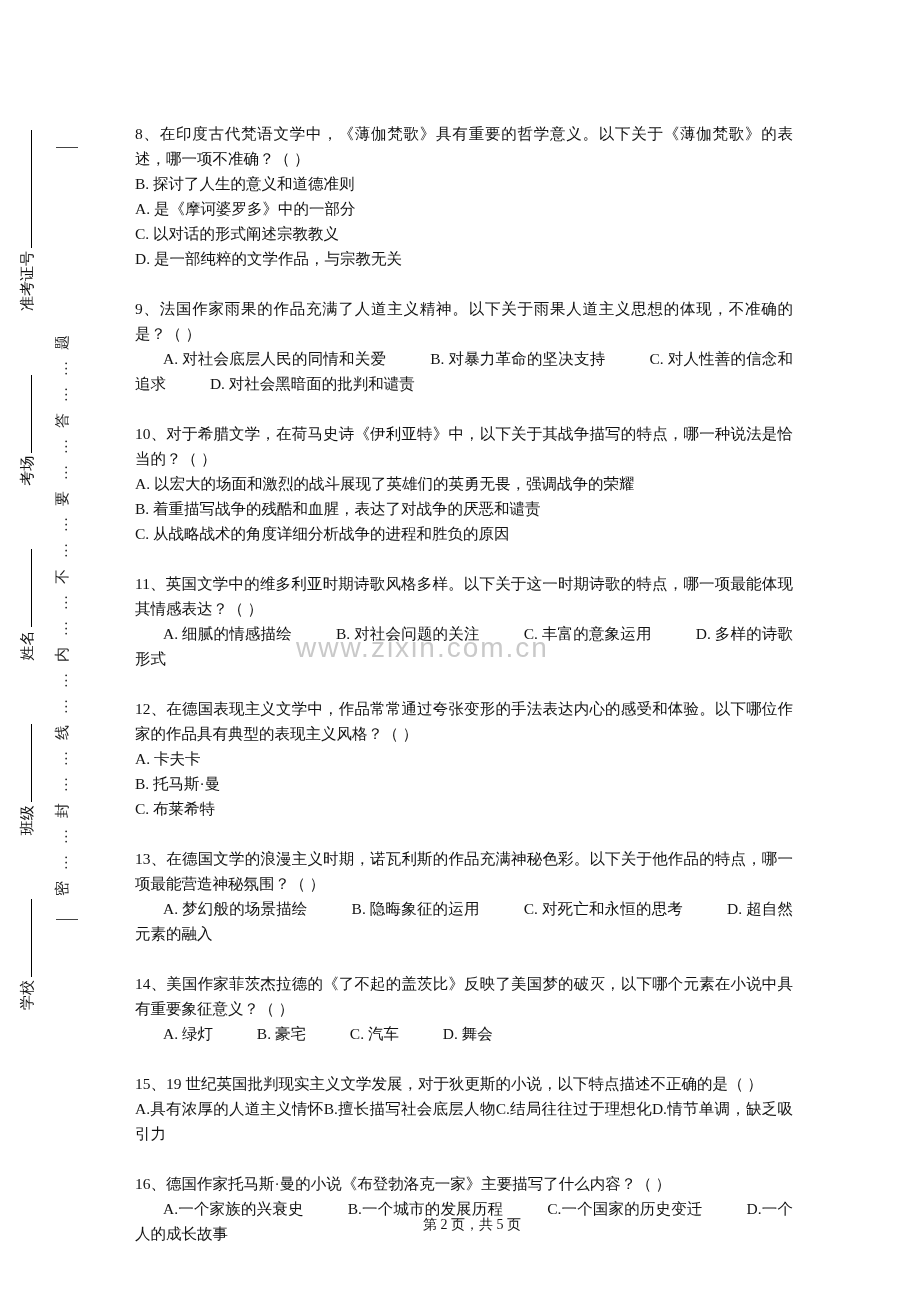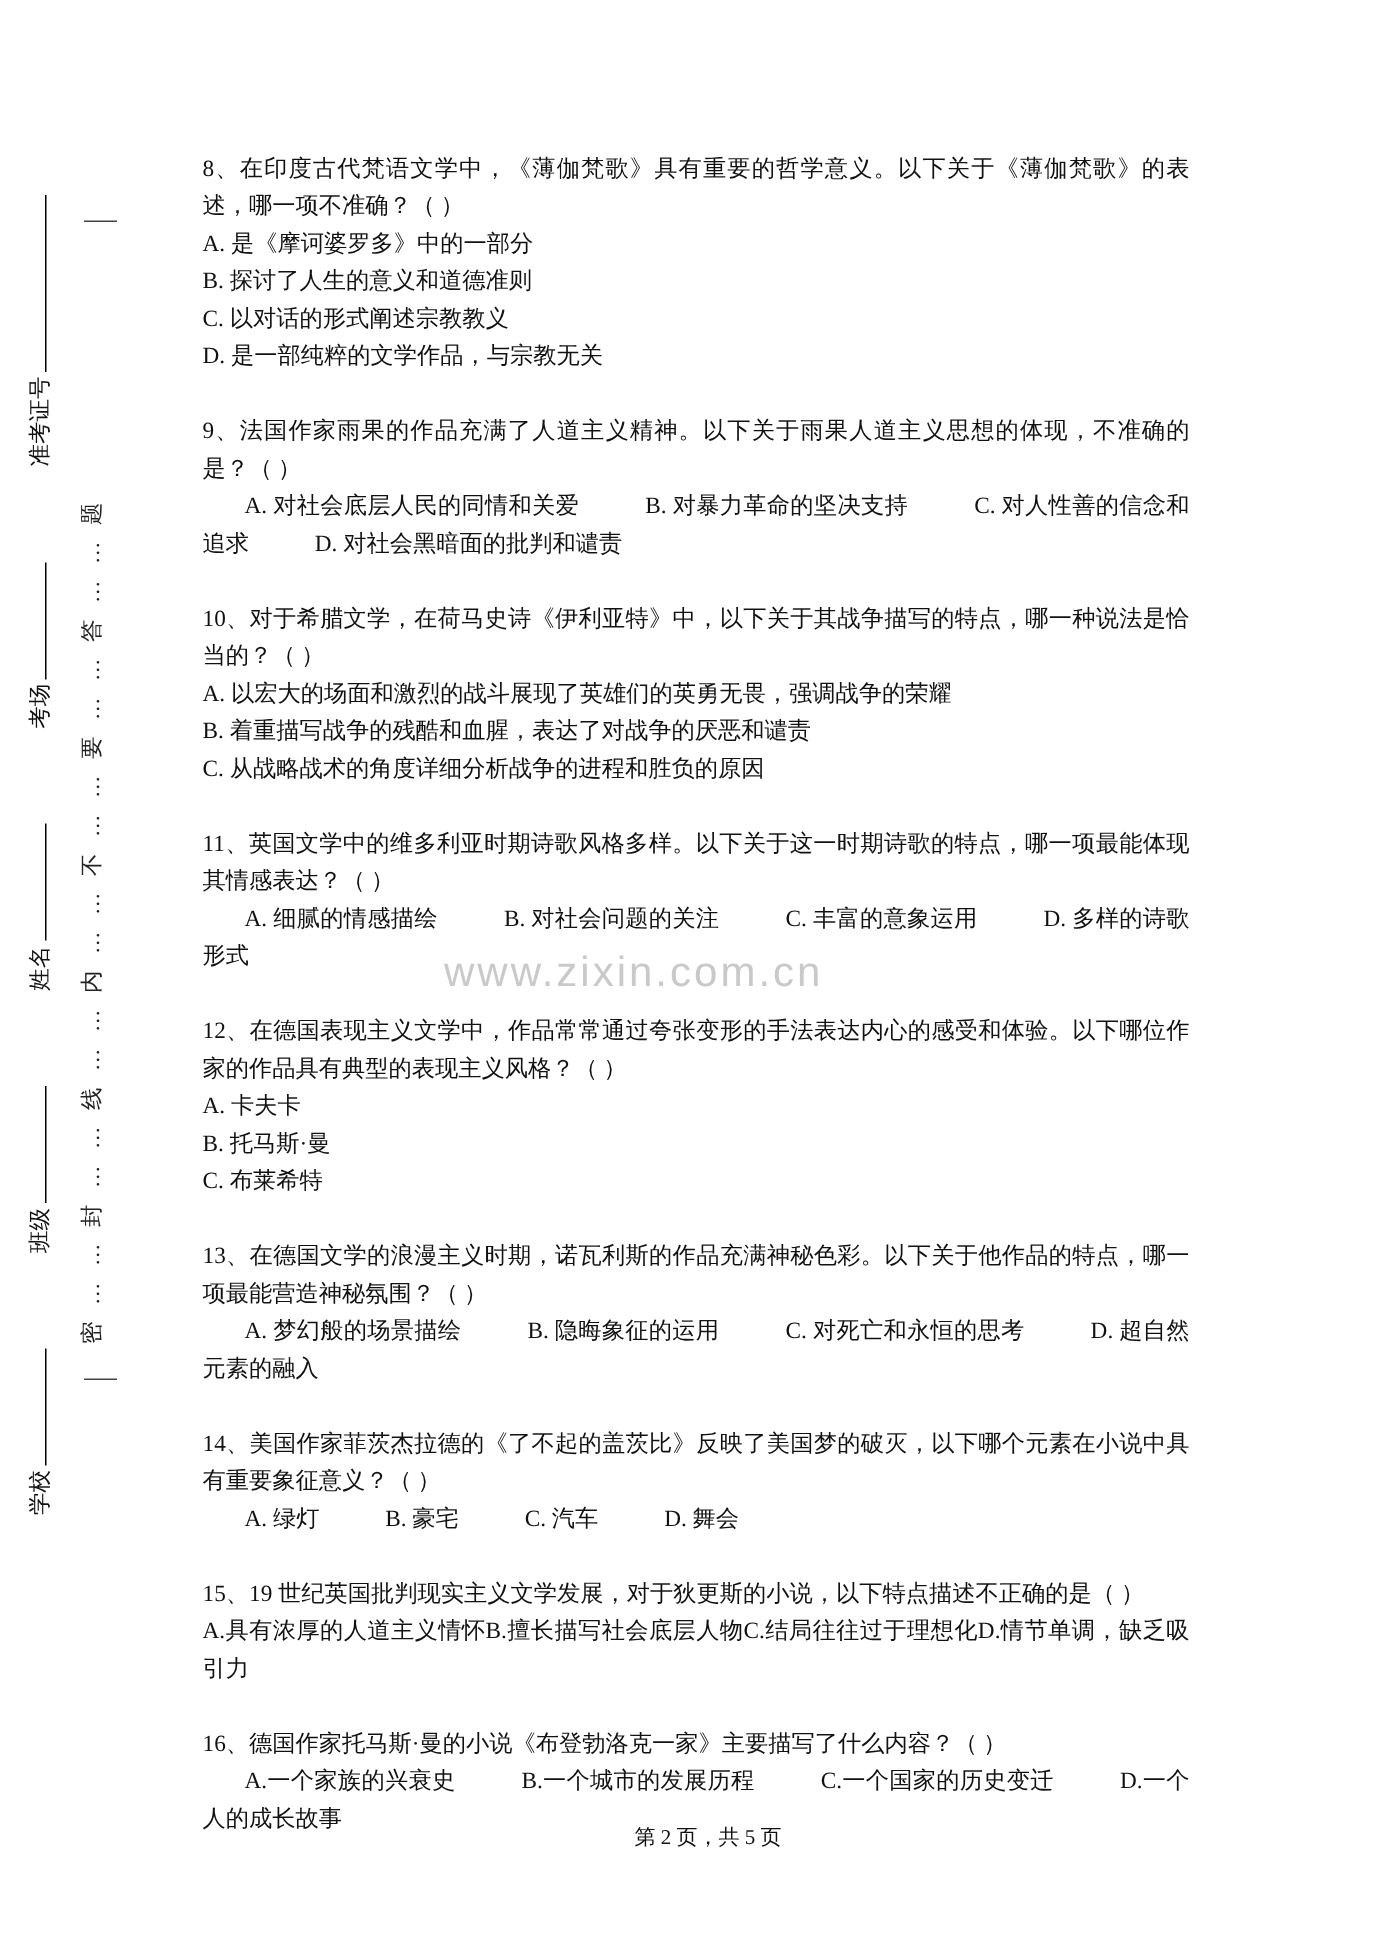--- a/index.html
+++ b/index.html
@@ -84,21 +84,21 @@
     z-index: 1;
     margin-left: 135px;
     width: 658px;
     padding-top: 100px;
     font-size: 15.5px;
     line-height: 25px;
     text-align: justify;
   }
   .question { margin-bottom: 25px; }
   .question:last-child { margin-bottom: 0; }
-  .stem { display: block; }
+  .stem { display: block; margin-top: 21px; }
   .options-block .opt { display: block; }
   .options-inline .opt { display: inline; margin-right: 12px; margin-left: 28px; }
   .options-inline .opt:last-child { margin-right: 0; }
   .options-tight .opt { display: inline; margin: 0; }
 
   
   .footer {
     position: absolute;
     top: 1216px;
     left: 12px;
@@ -141,22 +141,22 @@
   <div class="fold-mark top"></div>
   <div class="fold-mark bottom"></div>
 
   <div class="watermark">www.zixin.com.cn</div>
 
   <div class="content">
 
     <div class="question">
       <span class="stem">8、在印度古代梵语文学中，《薄伽梵歌》具有重要的哲学意义。以下关于《薄伽梵歌》的表述，哪一项不准确？（ ）</span>
       <div class="options-block">
+        <span class="opt">B. 探讨了人生的意义和道德准则</span>
         <span class="opt">A. 是《摩诃婆罗多》中的一部分</span>
-        <span class="opt">B. 探讨了人生的意义和道德准则</span>
         <span class="opt">C. 以对话的形式阐述宗教教义</span>
         <span class="opt">D. 是一部纯粹的文学作品，与宗教无关</span>
       </div>
     </div>
 
     <div class="question">
       <span class="stem">9、法国作家雨果的作品充满了人道主义精神。以下关于雨果人道主义思想的体现，不准确的是？（ ）</span>
       <div class="options-inline">
         <span class="opt">A. 对社会底层人民的同情和关爱</span>
         <span class="opt">B. 对暴力革命的坚决支持</span>

